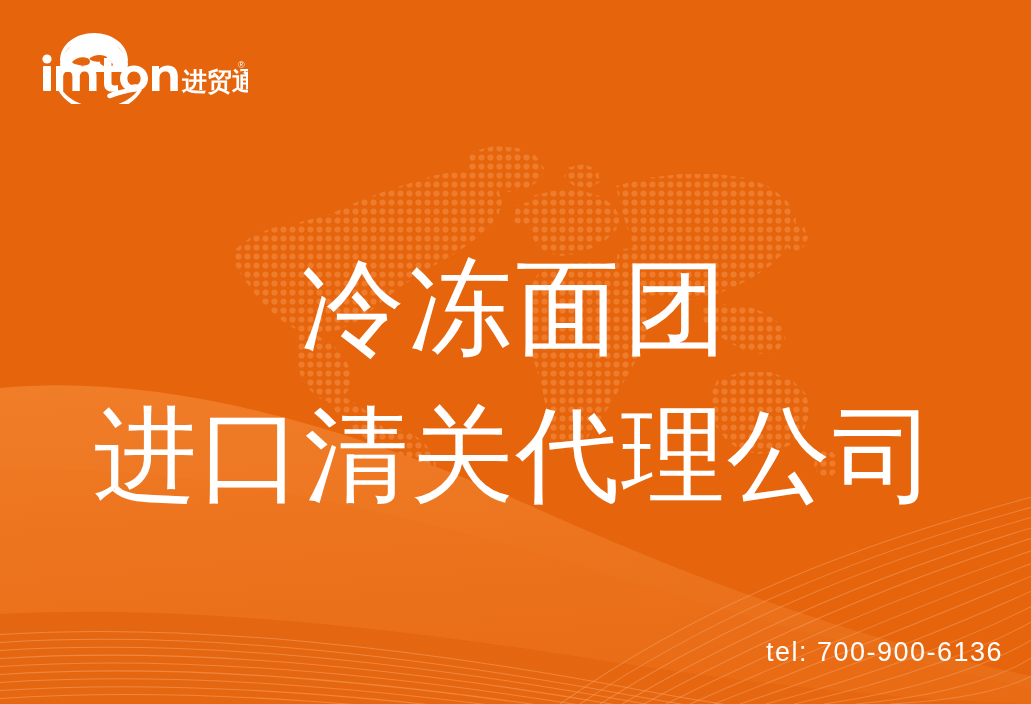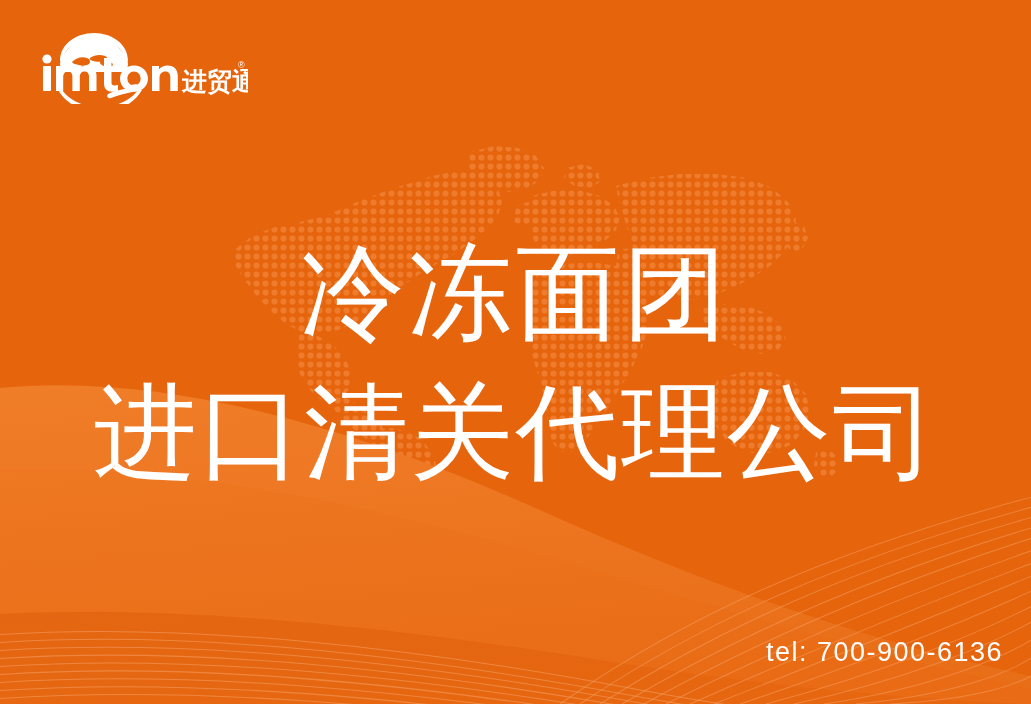--- a/index.html
+++ b/index.html
@@ -35,42 +35,42 @@
     top: 28px;
     width: 210px;
     height: 76px;
   }
   #logo svg { display: block; }
 
   
   #headline {
     position: absolute;
     left: 0;
-    top: 230px;
+    top: 245px;
     width: 1031px;
     text-align: center;
     color: #ffffff;
     font-family: "Liberation Sans", "DejaVu Sans", sans-serif;
     font-weight: 300;
     line-height: 1.22;
     letter-spacing: 0.01em;
     -webkit-font-smoothing: antialiased;
   }
   .headline-line {
     display: block;
     white-space: nowrap;
   }
   #headline-line-1 {
     font-size: 104px;
     letter-spacing: 0.035em;
   }
   #headline-line-2 {
     font-size: 104px;
     letter-spacing: 0.015em;
-    margin-top: 12px;
+    margin-top: 20px;
   }
 
   
   #tel {
     position: absolute;
     right: 28px;
     bottom: 36px;
     color: #ffffff;
     font-size: 27px;
     font-weight: 400;

